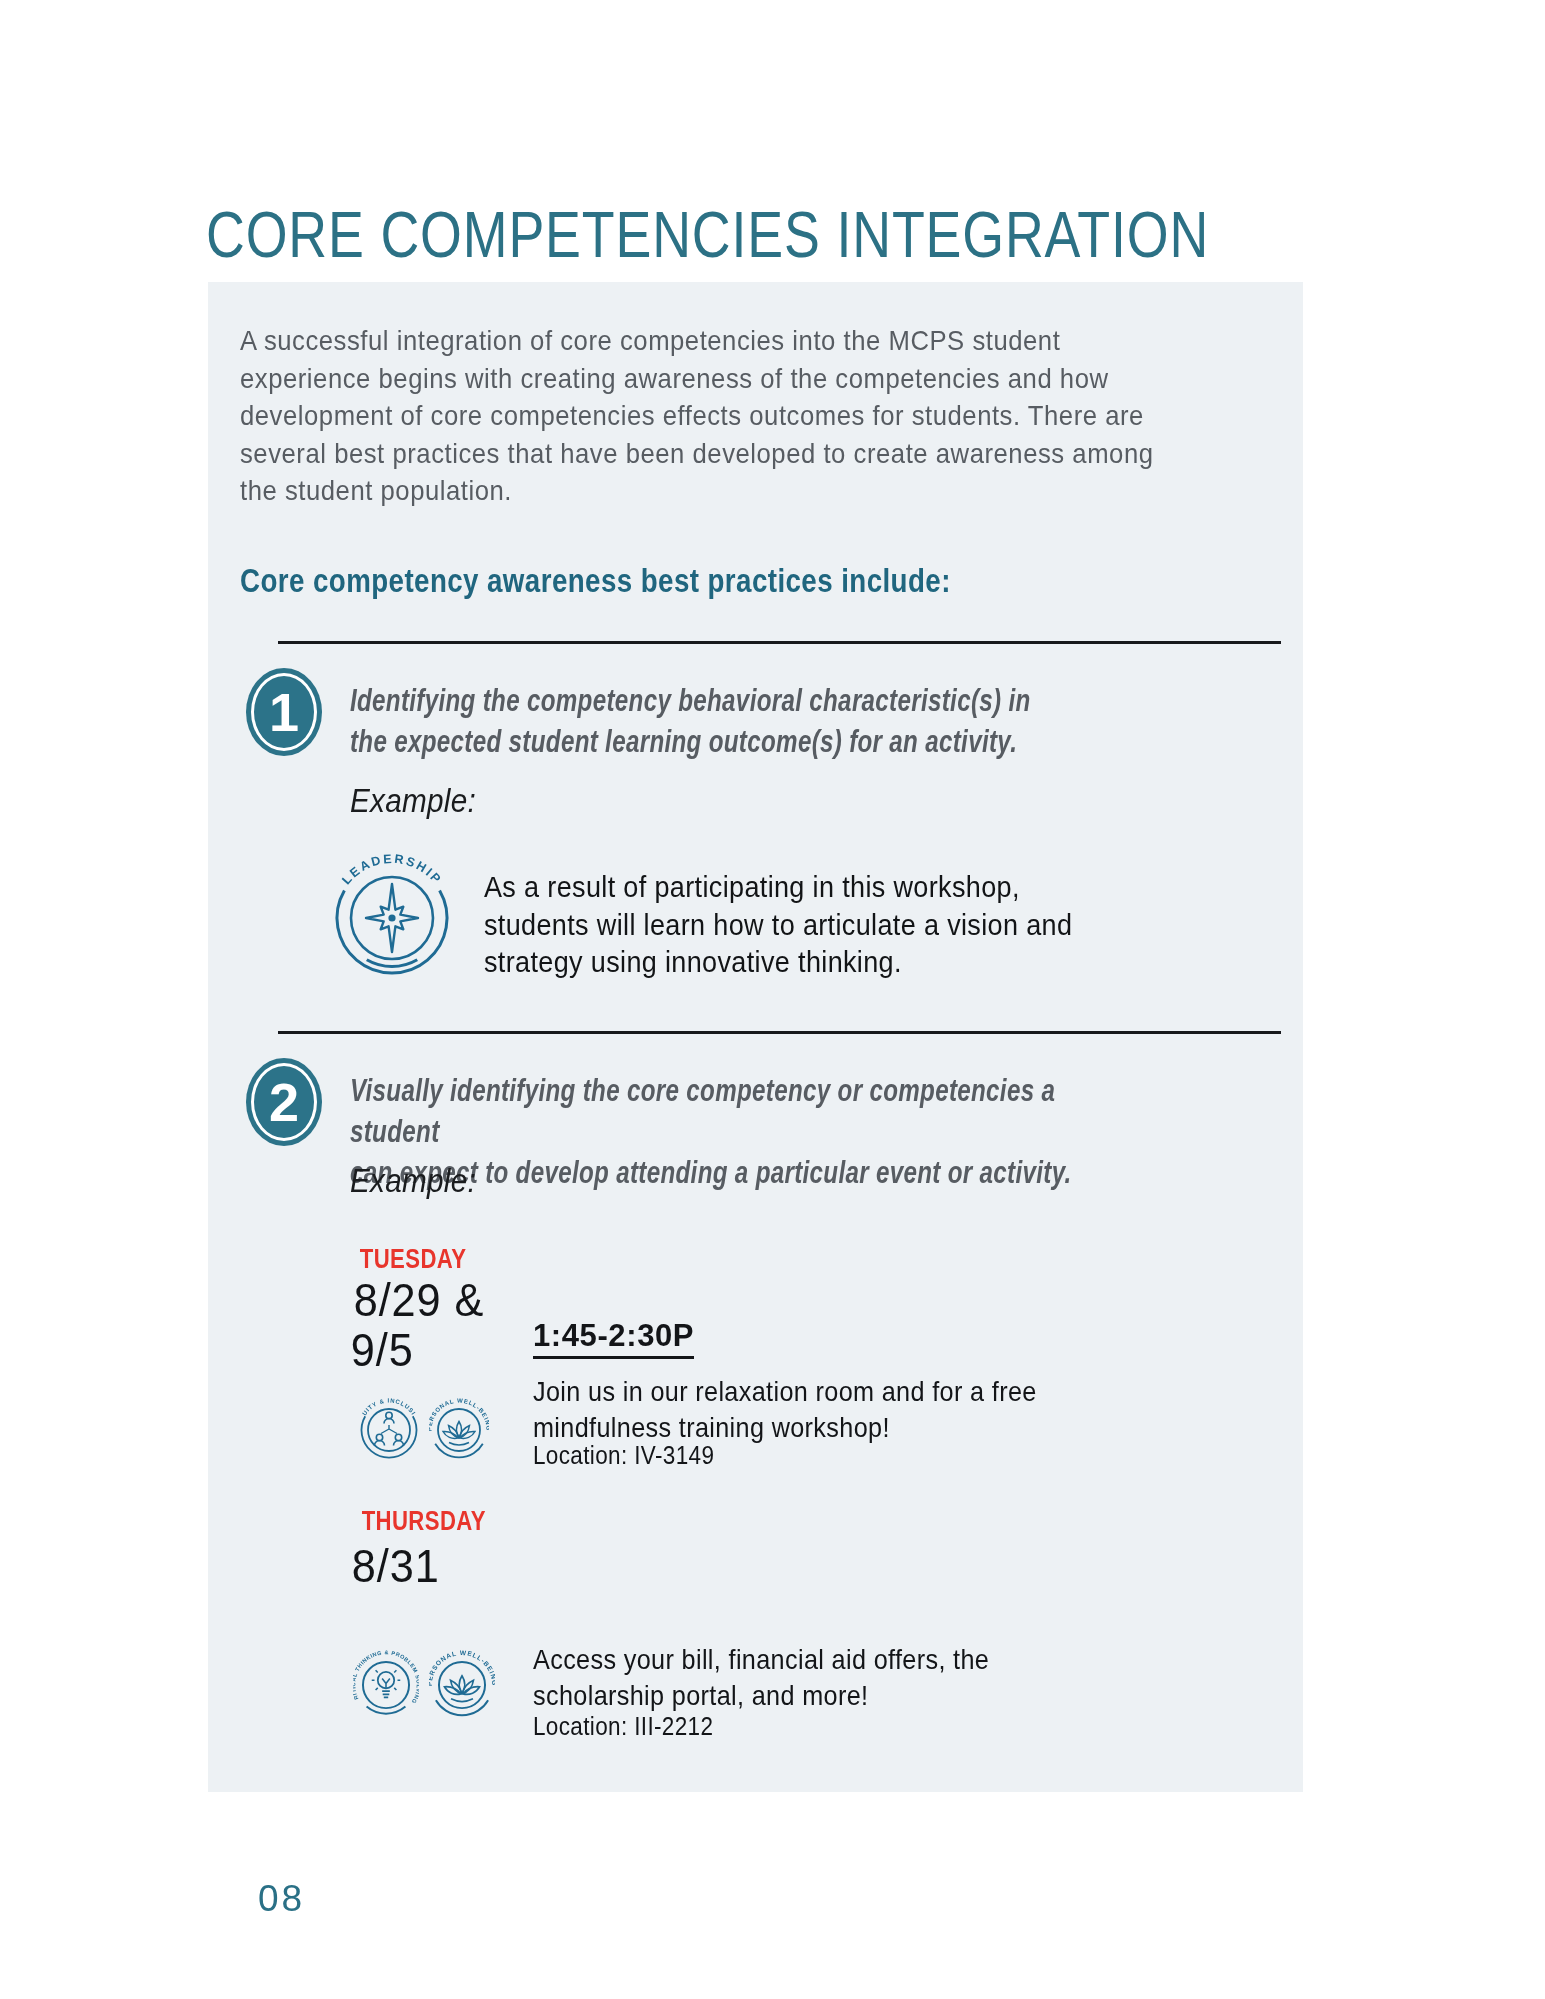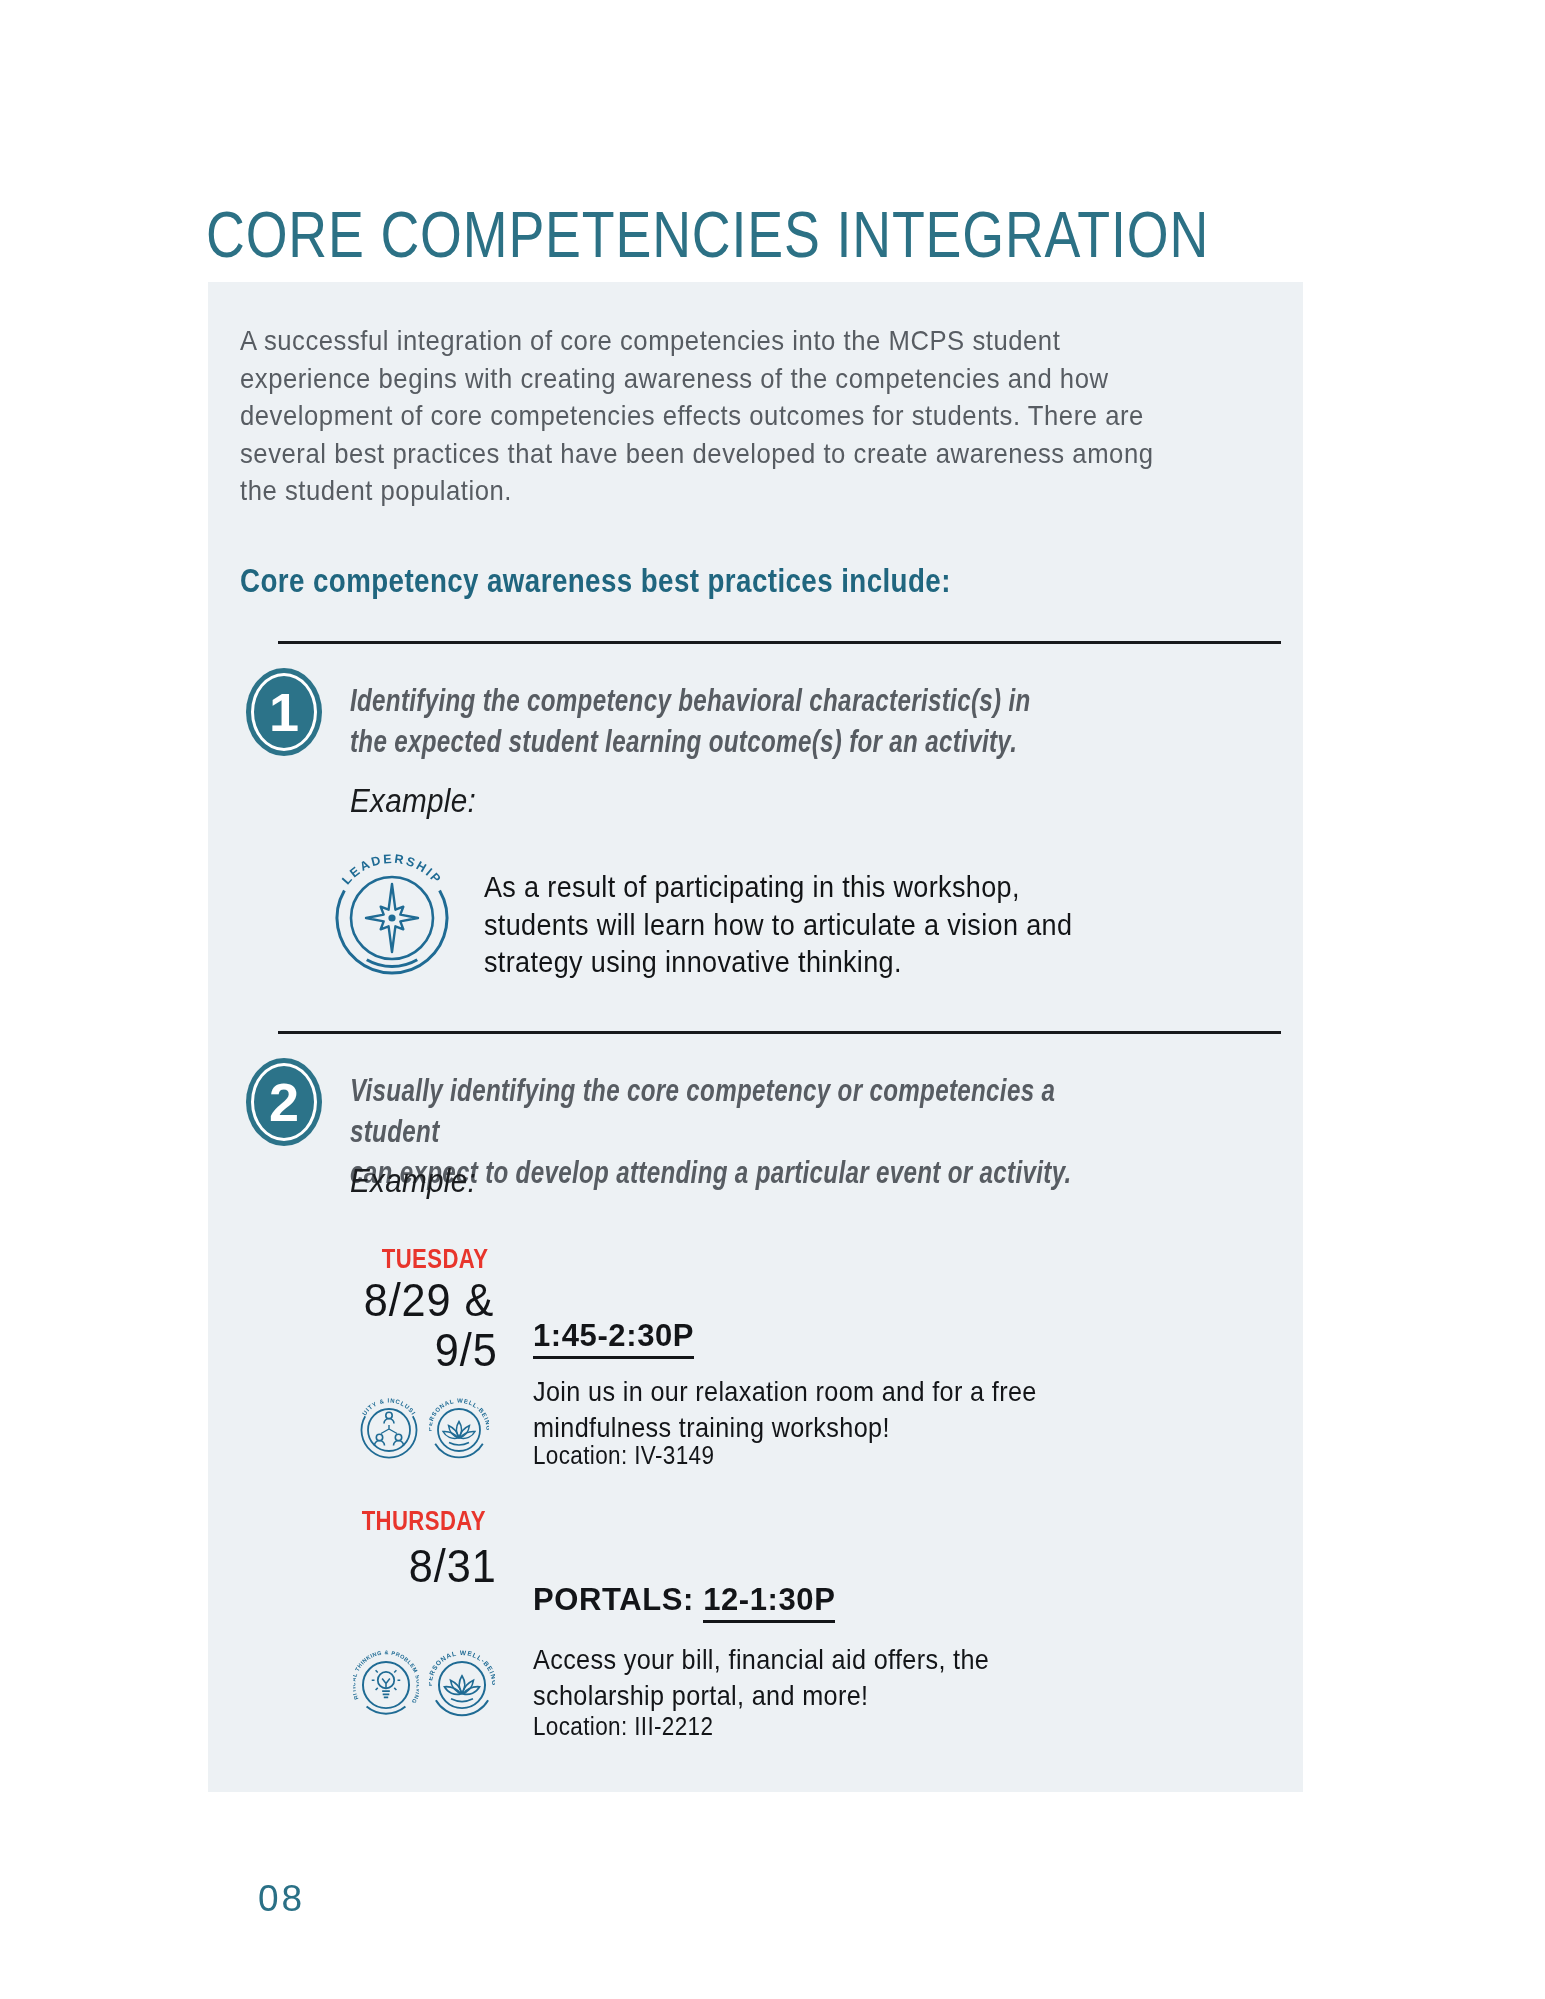--- a/index.html
+++ b/index.html
@@ -35,21 +35,21 @@
              line-height:41px;letter-spacing:.4px;transform:scaleX(.78);transform-origin:0 0;}
   .item-desc-1{top:680px;} .item-desc-2{top:1070px;}
   .example-label{left:350px;font-size:33px;font-style:italic;color:#1a1c1e;letter-spacing:.3px;
                  transform:scaleX(.9);transform-origin:0 0;}
   .example-label-1{top:782px;} .example-label-2{top:1162px;}
 
   .lead-icon{left:332px;top:852px;}
   .example-text{left:484px;top:868px;font-size:30px;line-height:37.5px;color:#121416;
                 letter-spacing:.4px;transform:scaleX(.9);transform-origin:0 0;}
 
-  .date-col{left:348px;width:152px;text-align:right;}
+  .date-col{left:348px;width:152px;text-align:left;}
   .day-label{font-size:27px;font-weight:700;color:var(--alert_red);letter-spacing:.5px;
              display:inline-block;transform:scaleX(.82);}
   .day-1{top:1244px;} .day-2{top:1506px;}
   .date-big{font-size:47px;font-weight:400;color:var(--ink);display:inline-block;
             transform:scaleX(.92);letter-spacing:1px;}
   .date-1a{top:1272px;} .date-1b{top:1322px;} .date-2a{top:1538px;}
   .icon-row{left:348px;width:152px;display:flex;justify-content:center;gap:10px;}
   .icon-row-1{top:1398px;} .icon-row-2{top:1650px;}
 
   .ev-title{left:533px;font-size:31px;font-weight:700;color:var(--ink);line-height:40px;
@@ -177,23 +177,20 @@
     </svg>
   </div>
 
   <div class="abs date-col day-2">
     <span class="day-label">THURSDAY</span>
   </div>
   <div class="abs date-col date-2a">
     <span class="date-big">8/31</span>
   </div>
 
-  <div class="abs ev-time ev-time-2">
-    <span>PORTALS: </span><span class="u-time">12-1:30P</span>
-  </div>
   <p class="abs ev-desc ev-desc-2 preline">Access your bill, financial aid offers, the
 scholarship portal, and more!</p>
   <p class="abs ev-loc ev-loc-2">Location: III-2212</p>
 
   <div class="abs icon-row icon-row-2">
 
     <svg width="66" height="68" viewBox="0 0 60 62">
       <defs>
           <path id="ctArc" d="M 5.8,46 A 28 28 0 1 1 54.2,46"></path>
         </defs>

